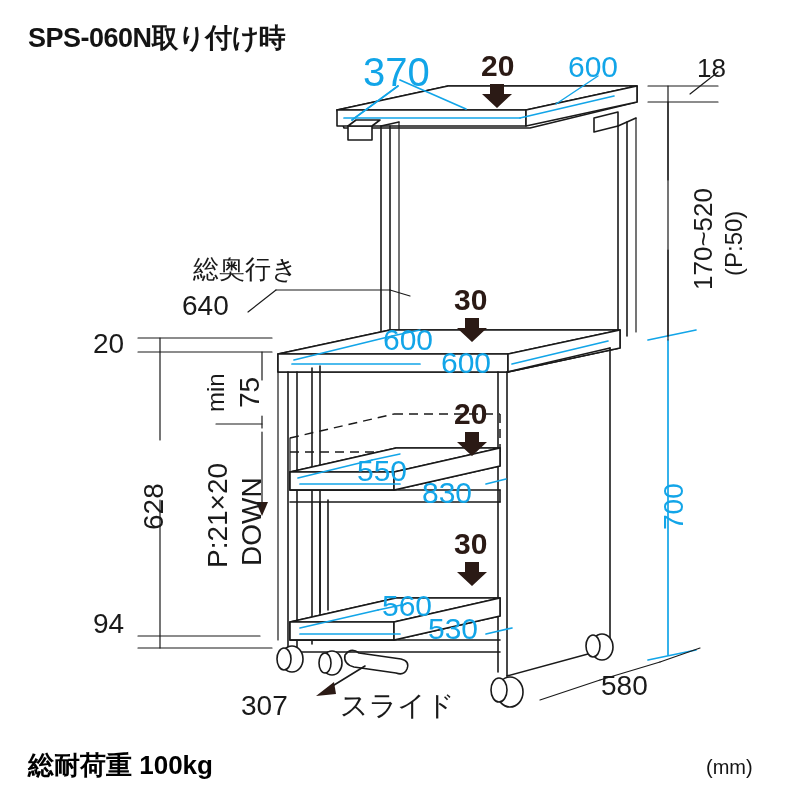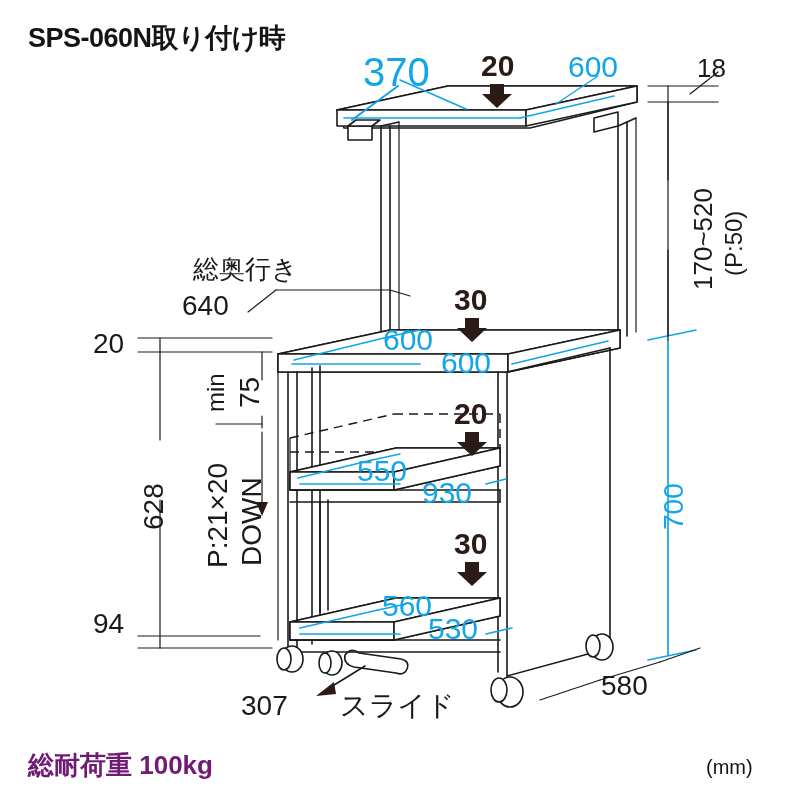--- a/index.html
+++ b/index.html
@@ -20,21 +20,21 @@
     font-weight:700;
     letter-spacing:-0.5px;
     color:#141414;
     white-space:nowrap;
   }
   .footer-left{
     position:absolute;
     left:28px;top:748px;
     font-size:26px;
     font-weight:700;
-    color:#701a75;
+    color:#000000;
     white-space:nowrap;
   }
   .footer-right{
     position:absolute;
     left:706px;top:756px;
     font-size:20px;
     font-weight:400;
     color:#141414;
     white-space:nowrap;
   }
@@ -290,21 +290,21 @@
   <div class="dim dim-black rot90" style="left:238px;top:566px;font-size:28px;">DOWN</div>
 
   <div class="dim dim-black" style="left:93px;top:610px;font-size:28px;">94</div>
 
   <div class="load" style="left:454px;top:285px;font-size:30px;">30</div>
   <div class="dim dim-cyan" style="left:383px;top:325px;font-size:30px;">600</div>
   <div class="dim dim-cyan" style="left:441px;top:348px;font-size:30px;">600</div>
 
   <div class="load" style="left:454px;top:399px;font-size:30px;">20</div>
   <div class="dim dim-cyan" style="left:357px;top:456px;font-size:30px;">550</div>
-  <div class="dim dim-cyan" style="left:422px;top:478px;font-size:30px;">930</div>
+  <div class="dim dim-cyan" style="left:422px;top:478px;font-size:30px;">830</div>
 
   <div class="load" style="left:454px;top:529px;font-size:30px;">30</div>
   <div class="dim dim-cyan" style="left:382px;top:591px;font-size:30px;">560</div>
   <div class="dim dim-cyan" style="left:428px;top:614px;font-size:30px;">530</div>
 
   <div class="dim dim-cyan rot90" style="left:660px;top:530px;font-size:28px;">700</div>
 
   <div class="dim dim-black" style="left:601px;top:672px;font-size:28px;">580</div>
 
   <div class="dim dim-black" style="left:241px;top:692px;font-size:28px;">307</div>

